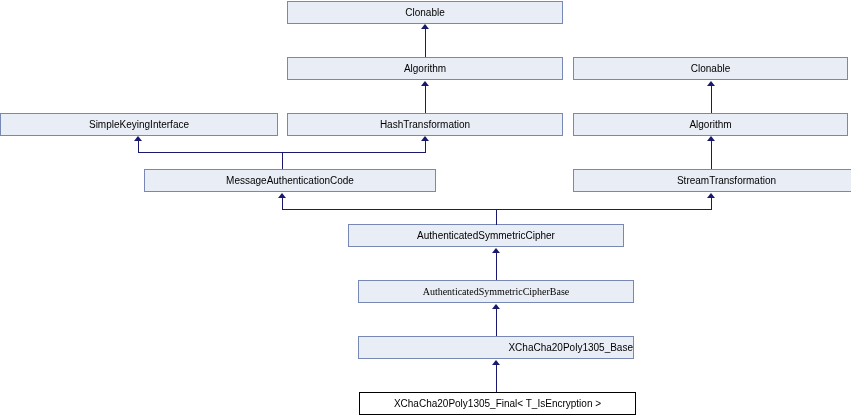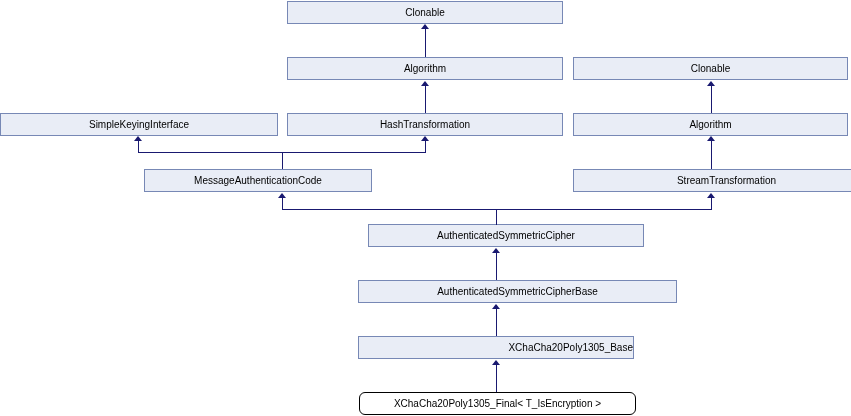--- a/index.html
+++ b/index.html
@@ -57,26 +57,26 @@
 <body>
 
 <div id="canvas">
 
   <div class="node" style="left:287px; top:1px;   width:276px;">Clonable</div>
   <div class="node" style="left:287px; top:57px;  width:276px;">Algorithm</div>
   <div class="node" style="left:573px; top:57px;  width:275px;">Clonable</div>
   <div class="node" style="left:287px; top:113px; width:276px;">HashTransformation</div>
   <div class="node" style="left:0px;   top:113px; width:278px;">SimpleKeyingInterface</div>
   <div class="node" style="left:573px; top:113px; width:275px;">Algorithm</div>
-  <div class="node" style="left:144px; top:169px; width:228px;">MessageAuthenticationCode</div>
+  <div class="node" style="left:144px; top:169px; width:292px;">MessageAuthenticationCode</div>
   <div class="node" style="left:573px; top:169px; width:307px;">StreamTransformation</div>
-  <div class="node" style="left:368px; top:224px; width:276px;">AuthenticatedSymmetricCipher</div>
-  <div class="node" style="left:358px; top:280px; width:319px;">AuthenticatedSymmetricCipherBase</div>
+  <div class="node" style="left:348px; top:224px; width:276px;">AuthenticatedSymmetricCipher</div>
+  <div class="node" style="left:358px; top:280px; width:276px;font-family:Liberation Serif, serif;">AuthenticatedSymmetricCipherBase</div>
   <div class="node" style="left:358px; top:336px; width:276px;text-align:right;">XChaCha20Poly1305_Base</div>
-  <div class="node current" style="left:359px; top:392px; width:277px;border-radius:6px;">XChaCha20Poly1305_Final&lt; T_IsEncryption &gt;</div>
+  <div class="node current" style="left:359px; top:392px; width:277px;">XChaCha20Poly1305_Final&lt; T_IsEncryption &gt;</div>
 
   <div class="arrow" style="left:421px; top:24px;"></div>
   <div class="vline" style="left:425px; top:28px; height:29px;"></div>
 
   <div class="arrow" style="left:421px; top:81px;"></div>
   <div class="vline" style="left:425px; top:85px; height:28px;"></div>
 
   <div class="arrow" style="left:134px; top:136px;"></div>
   <div class="vline" style="left:138px; top:140px; height:13px;"></div>
   <div class="arrow" style="left:421px; top:136px;"></div>

